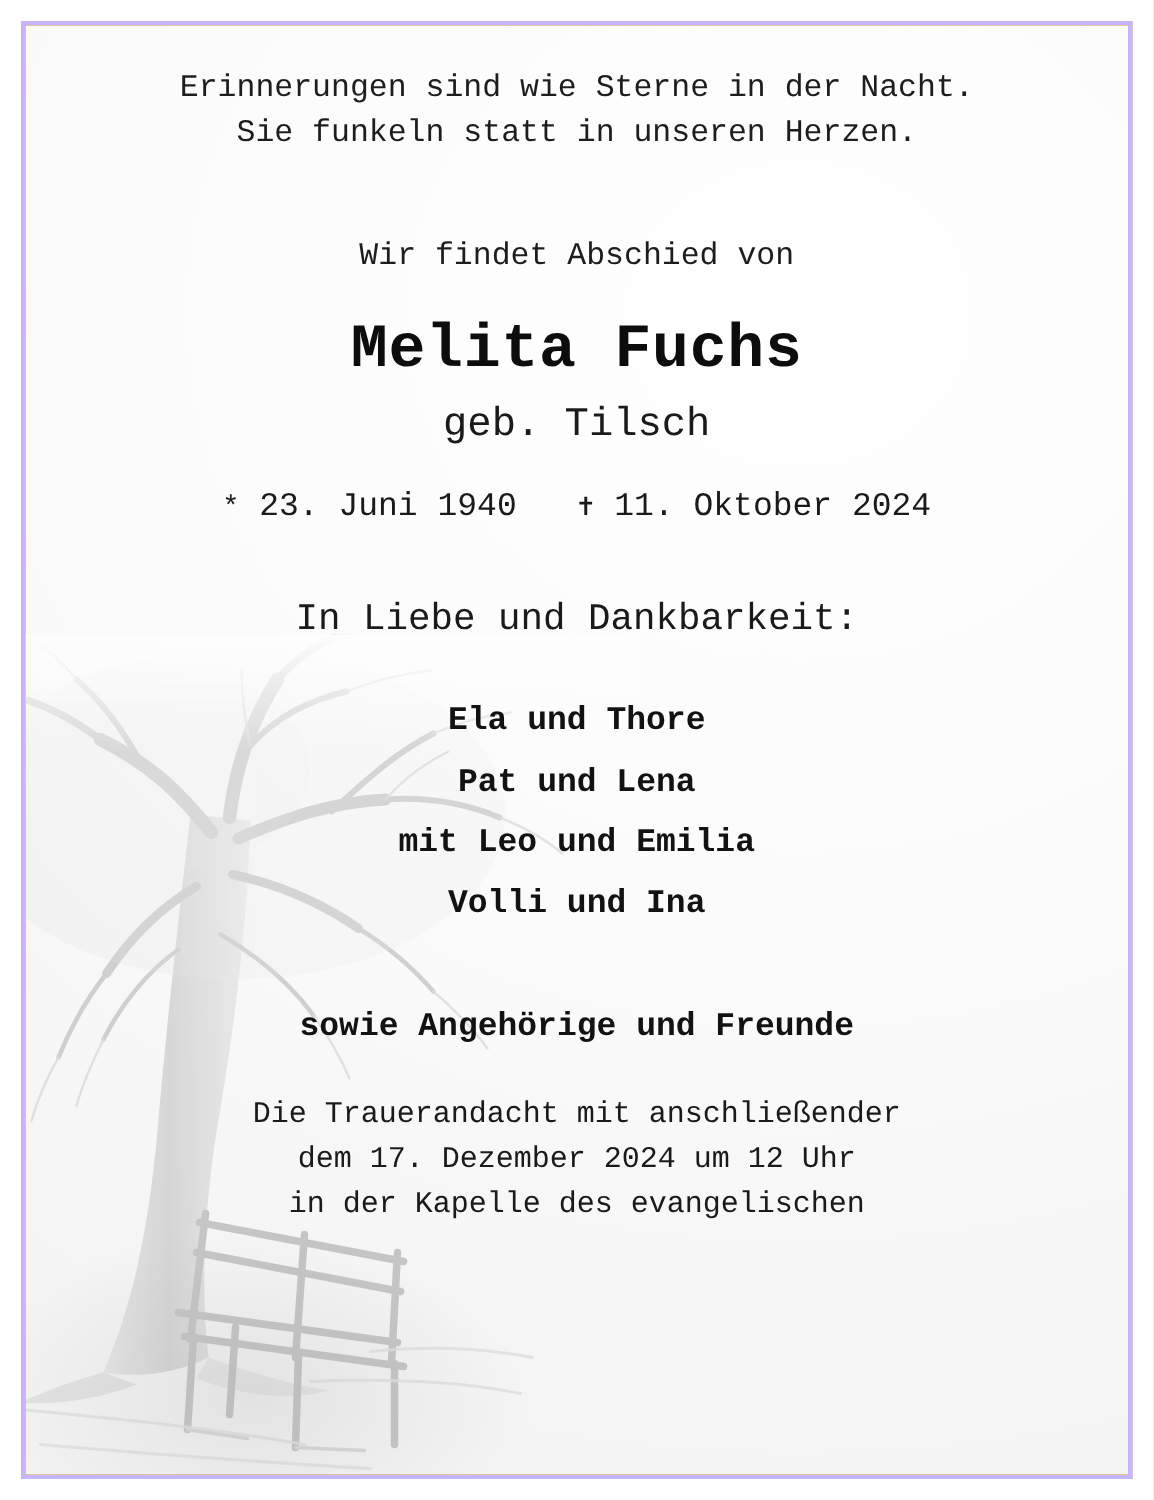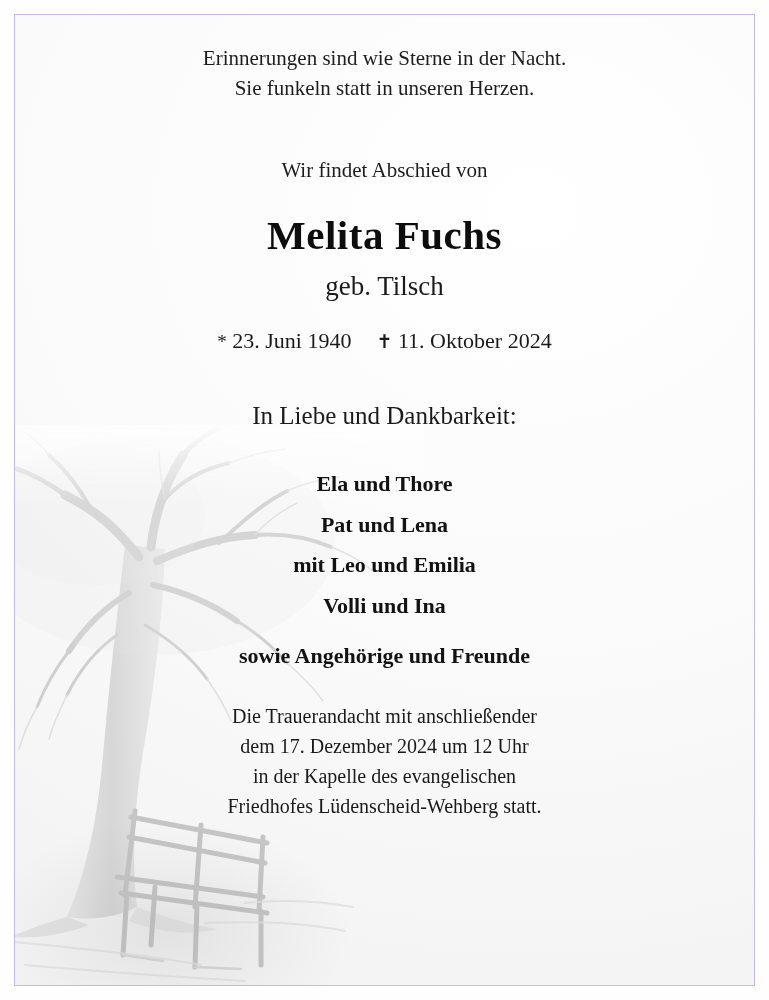--- a/index.html
+++ b/index.html
@@ -20,23 +20,24 @@
     height: 1000px;
     background: #fefefe;
     box-sizing: border-box;
     padding: 14px;
   }
   .frame {
     position: relative;
     width: 100%;
     height: 100%;
     box-sizing: border-box;
-    border: 1px solid #c4b5fd;
+    border: 3px solid #c4b5fd;
     background: #eab308;
     overflow: hidden;
+    font-family: Liberation Mono, monospace;
   }
   
   .paper-tone {
     position: absolute;
     inset: 0;
     background:
       radial-gradient(120% 80% at 70% 20%, rgba(255,255,255,1) 0%, rgba(250,250,250,1) 60%, rgba(244,244,244,1) 100%);
     pointer-events: none;
   }
   
@@ -102,21 +103,21 @@
     color: #1a1a1a;
   }
   .mourners {
     margin-top: 34px;
     font-size: 22px;
     font-weight: bold;
     line-height: 1.85;
     color: #121212;
   }
   .mourners-extra {
-    margin-top: 16px;
+    margin-top: 48px;
     font-size: 22px;
     font-weight: bold;
     color: #121212;
   }
   .service {
     margin-top: 32px;
     font-size: 20px;
     line-height: 1.5;
     color: #1a1a1a;
   }
@@ -247,18 +248,17 @@
         <div>mit Leo und Emilia</div>
         <div>Volli und Ina</div>
       </div>
 
       <div class="mourners-extra">sowie Angehörige und Freunde</div>
 
       <div class="service">
         <div>Die Trauerandacht mit anschließender</div>
         <div>dem 17. Dezember 2024 um 12 Uhr</div>
         <div>in der Kapelle des evangelischen</div>
-        <div>Friedhofes Lüdenscheid-Wehberg statt.</div>
       </div>
 
     </div>
   </div>
 </div>
 
 </body></html>

